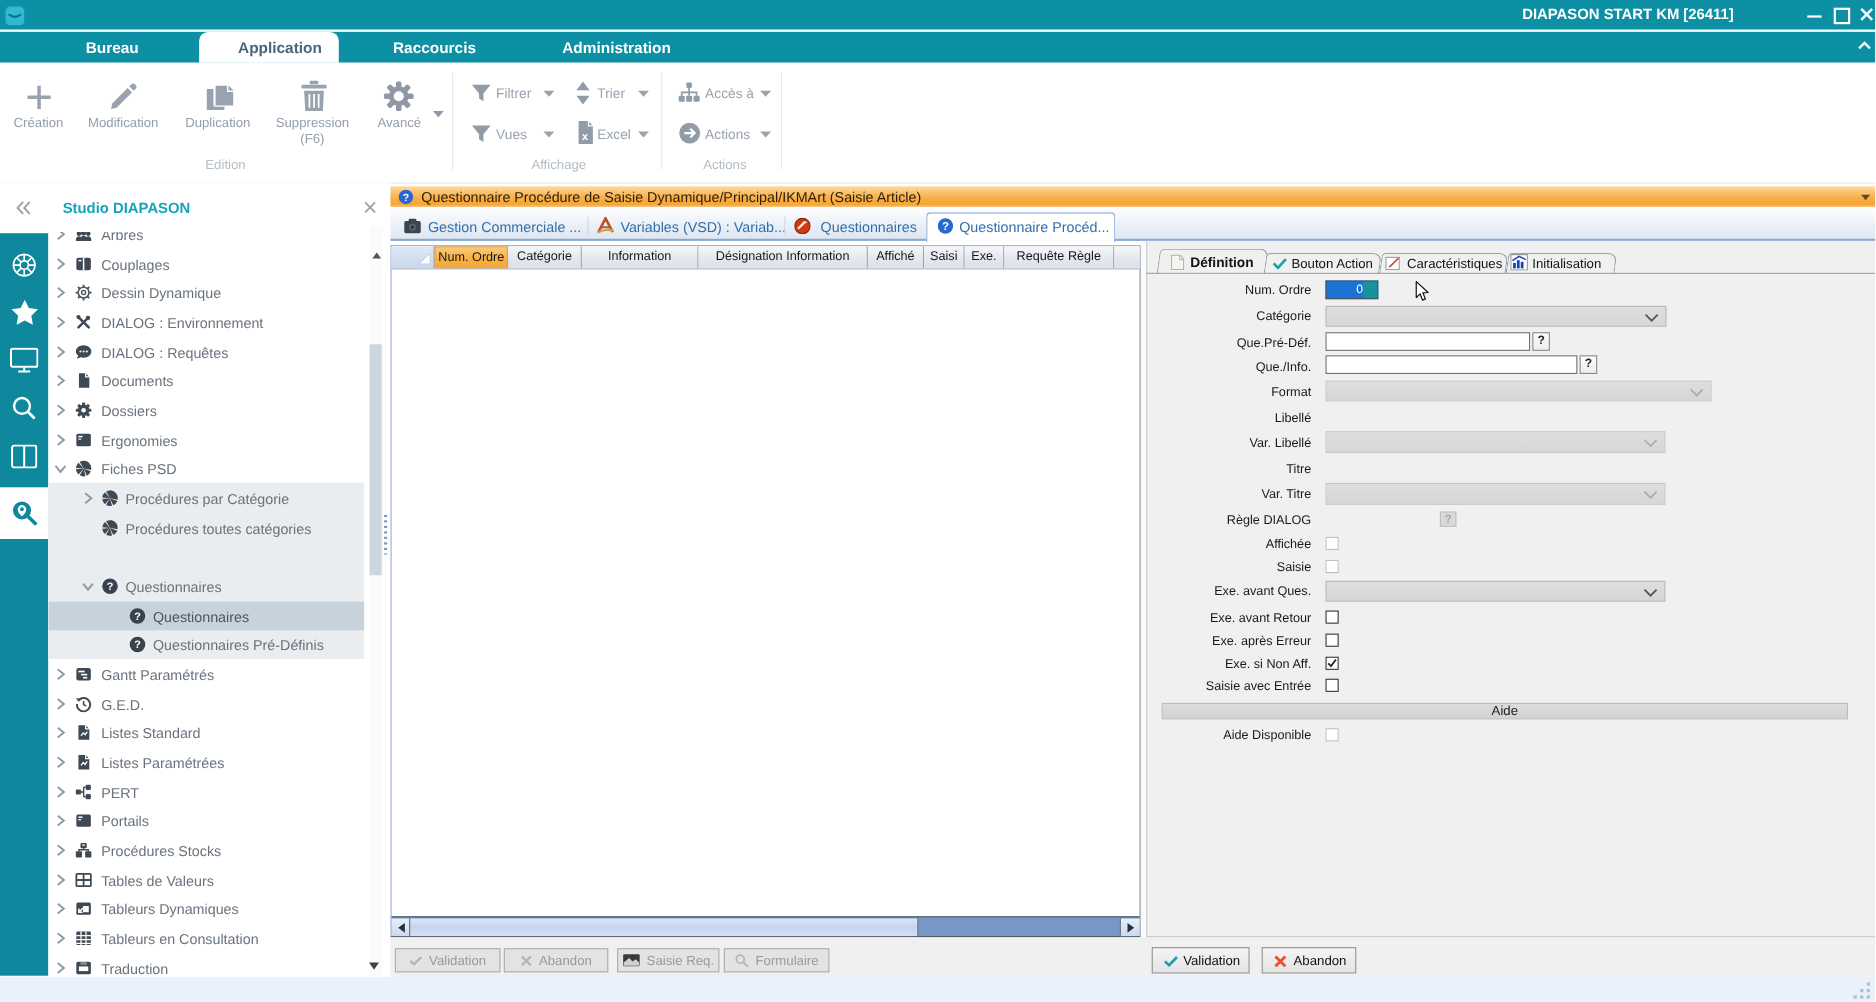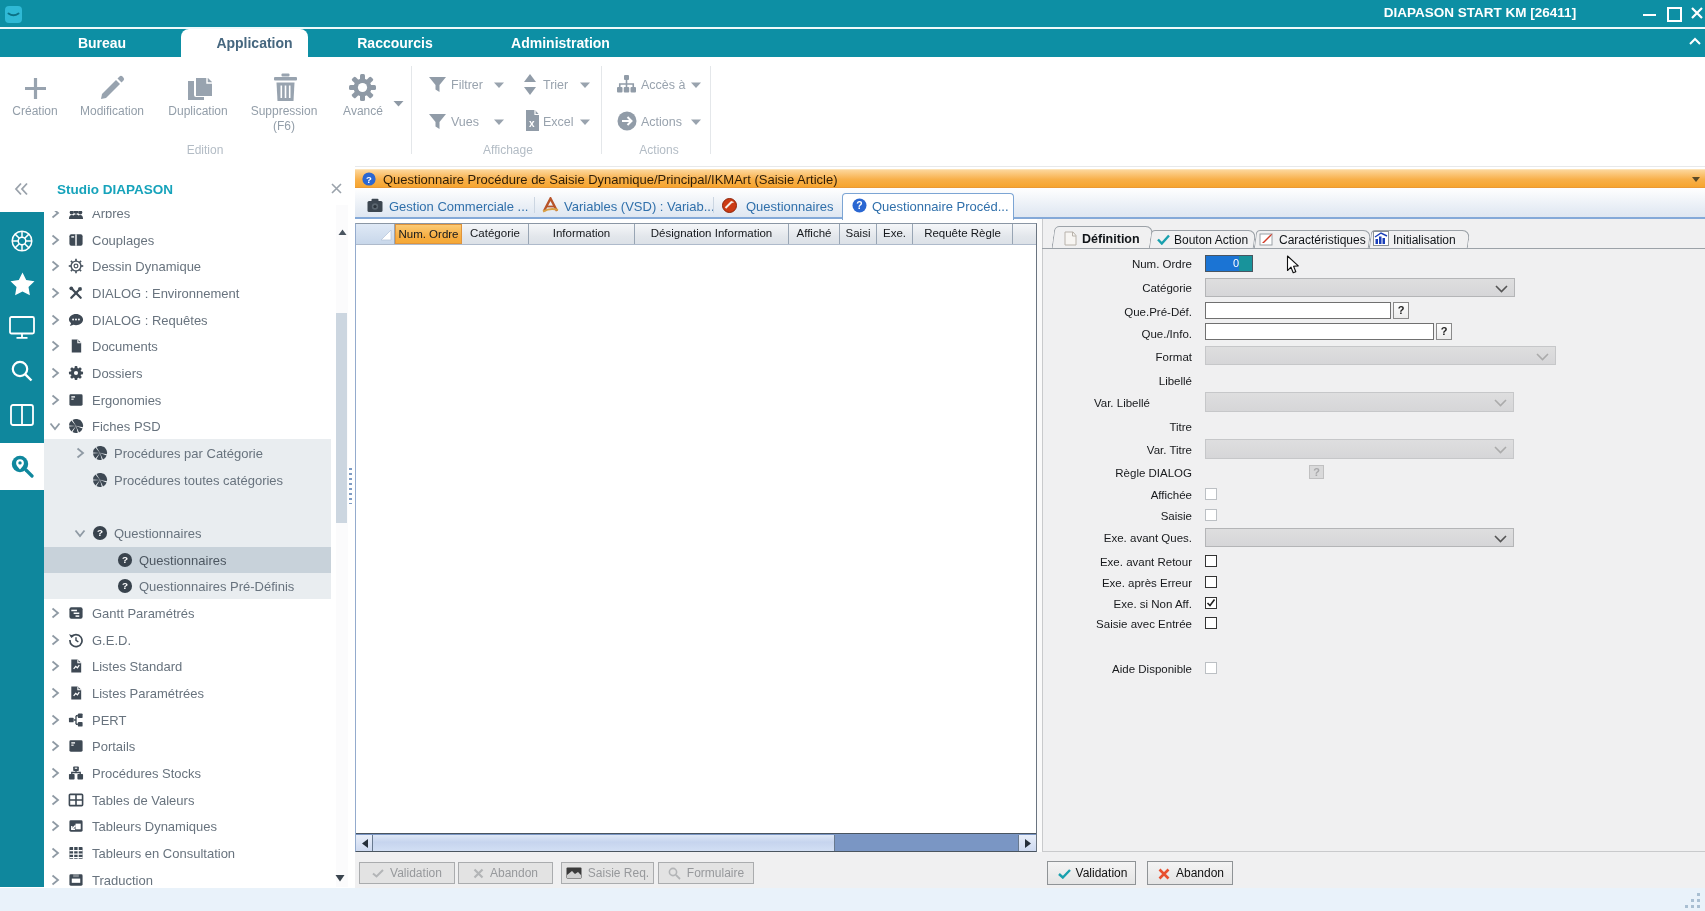--- a/index.html
+++ b/index.html
@@ -853,21 +853,21 @@
 <div class="flabel" style="left:1042px;top:328px;">Que./Info.</div>
 <div class="ti" style="top:323px;width:229px;height:17px;"></div>
 <div class="qb" style="left:1436px;top:323px;">?</div>
 <div class="flabel" style="left:1042px;top:351px;">Format</div>
 <div class="dd" style="top:346px;width:351px;height:19px;border-color:#c6c7c9;">
   <svg style="position:absolute;right:6px;top:6px;" width="13" height="8">
         <path d="M1 1 L6.5 6.5 L12 1" stroke="#ababab" stroke-width="1.6" fill="none"></path>
       </svg>
 </div>
 <div class="flabel" style="left:1042px;top:375px;">Libellé</div>
-<div class="flabel" style="left:1000px;top:397px;">Var. Libellé</div>
+<div class="flabel" style="left:1042px;top:397px;">Var. Libellé</div>
 <div class="dd" style="top:392px;width:309px;height:20px;border-color:#c6c7c9;">
   <svg style="position:absolute;right:6px;top:6px;" width="13" height="8">
         <path d="M1 1 L6.5 6.5 L12 1" stroke="#ababab" stroke-width="1.6" fill="none"></path>
       </svg>
 </div>
 <div class="flabel" style="left:1042px;top:421px;">Titre</div>
 <div class="flabel" style="left:1042px;top:444px;">Var. Titre</div>
 <div class="dd" style="top:439px;width:309px;height:20px;border-color:#c6c7c9;">
   <svg style="position:absolute;right:6px;top:6px;" width="13" height="8">
         <path d="M1 1 L6.5 6.5 L12 1" stroke="#ababab" stroke-width="1.6" fill="none"></path>
@@ -890,20 +890,21 @@
 <div class="flabel" style="left:1042px;top:577px;">Exe. après Erreur</div>
 <div class="cb" style="top:576px;"></div>
 <div class="flabel" style="left:1042px;top:598px;">Exe. si Non Aff.</div>
 <div class="cb" style="top:597px;">
       <svg style="position:absolute;left:0px;top:0px;" width="10" height="10">
         <path d="M1.5 5 L4 7.5 L8.5 1.5" stroke="#222" stroke-width="1.6" fill="none"></path>
       </svg>
     </div>
 <div class="flabel" style="left:1042px;top:618px;">Saisie avec Entrée</div>
 <div class="cb" style="top:617px;"></div>
+<div class="abs" style="left:1056px;top:639px;width:624px;height:15px;background:linear-gradient(#dcdcdd,#d2d2d4);border:1px solid #bcbcbe;box-sizing:border-box;font-size:12px;color:#222;text-align:center;line-height:13px;">Aide</div>
 <div class="flabel" style="left:1042px;top:663px;">Aide Disponible</div>
 <div class="cb cbl" style="top:662px;"></div>
 
 <style>.ebtn{position:absolute;top:861px;height:24px;background:linear-gradient(#f4f4f4,#e4e4e4);border:1px solid #8f9396;box-sizing:border-box;font-size:12px;color:#111;text-align:center;line-height:22px;}</style>
 <div class="ebtn" style="left:1047px;width:89px;"><svg style="position:absolute;left:10px;top:7px;" width="13" height="10">
         <path d="M1 5 L4.8 8.5 L12 1" stroke="#18a0ae" stroke-width="2.4" fill="none"></path>
       </svg><span style="margin-left:20px;">Validation</span></div>
 <div class="ebtn" style="left:1147px;width:86px;"><svg style="position:absolute;left:10px;top:6px;" width="12" height="12">
         <path d="M1.5 1.5 L10.5 10.5 M10.5 1.5 L1.5 10.5" stroke="#e8502f" stroke-width="2.6" fill="none"></path>
       </svg><span style="margin-left:20px;">Abandon</span></div>

